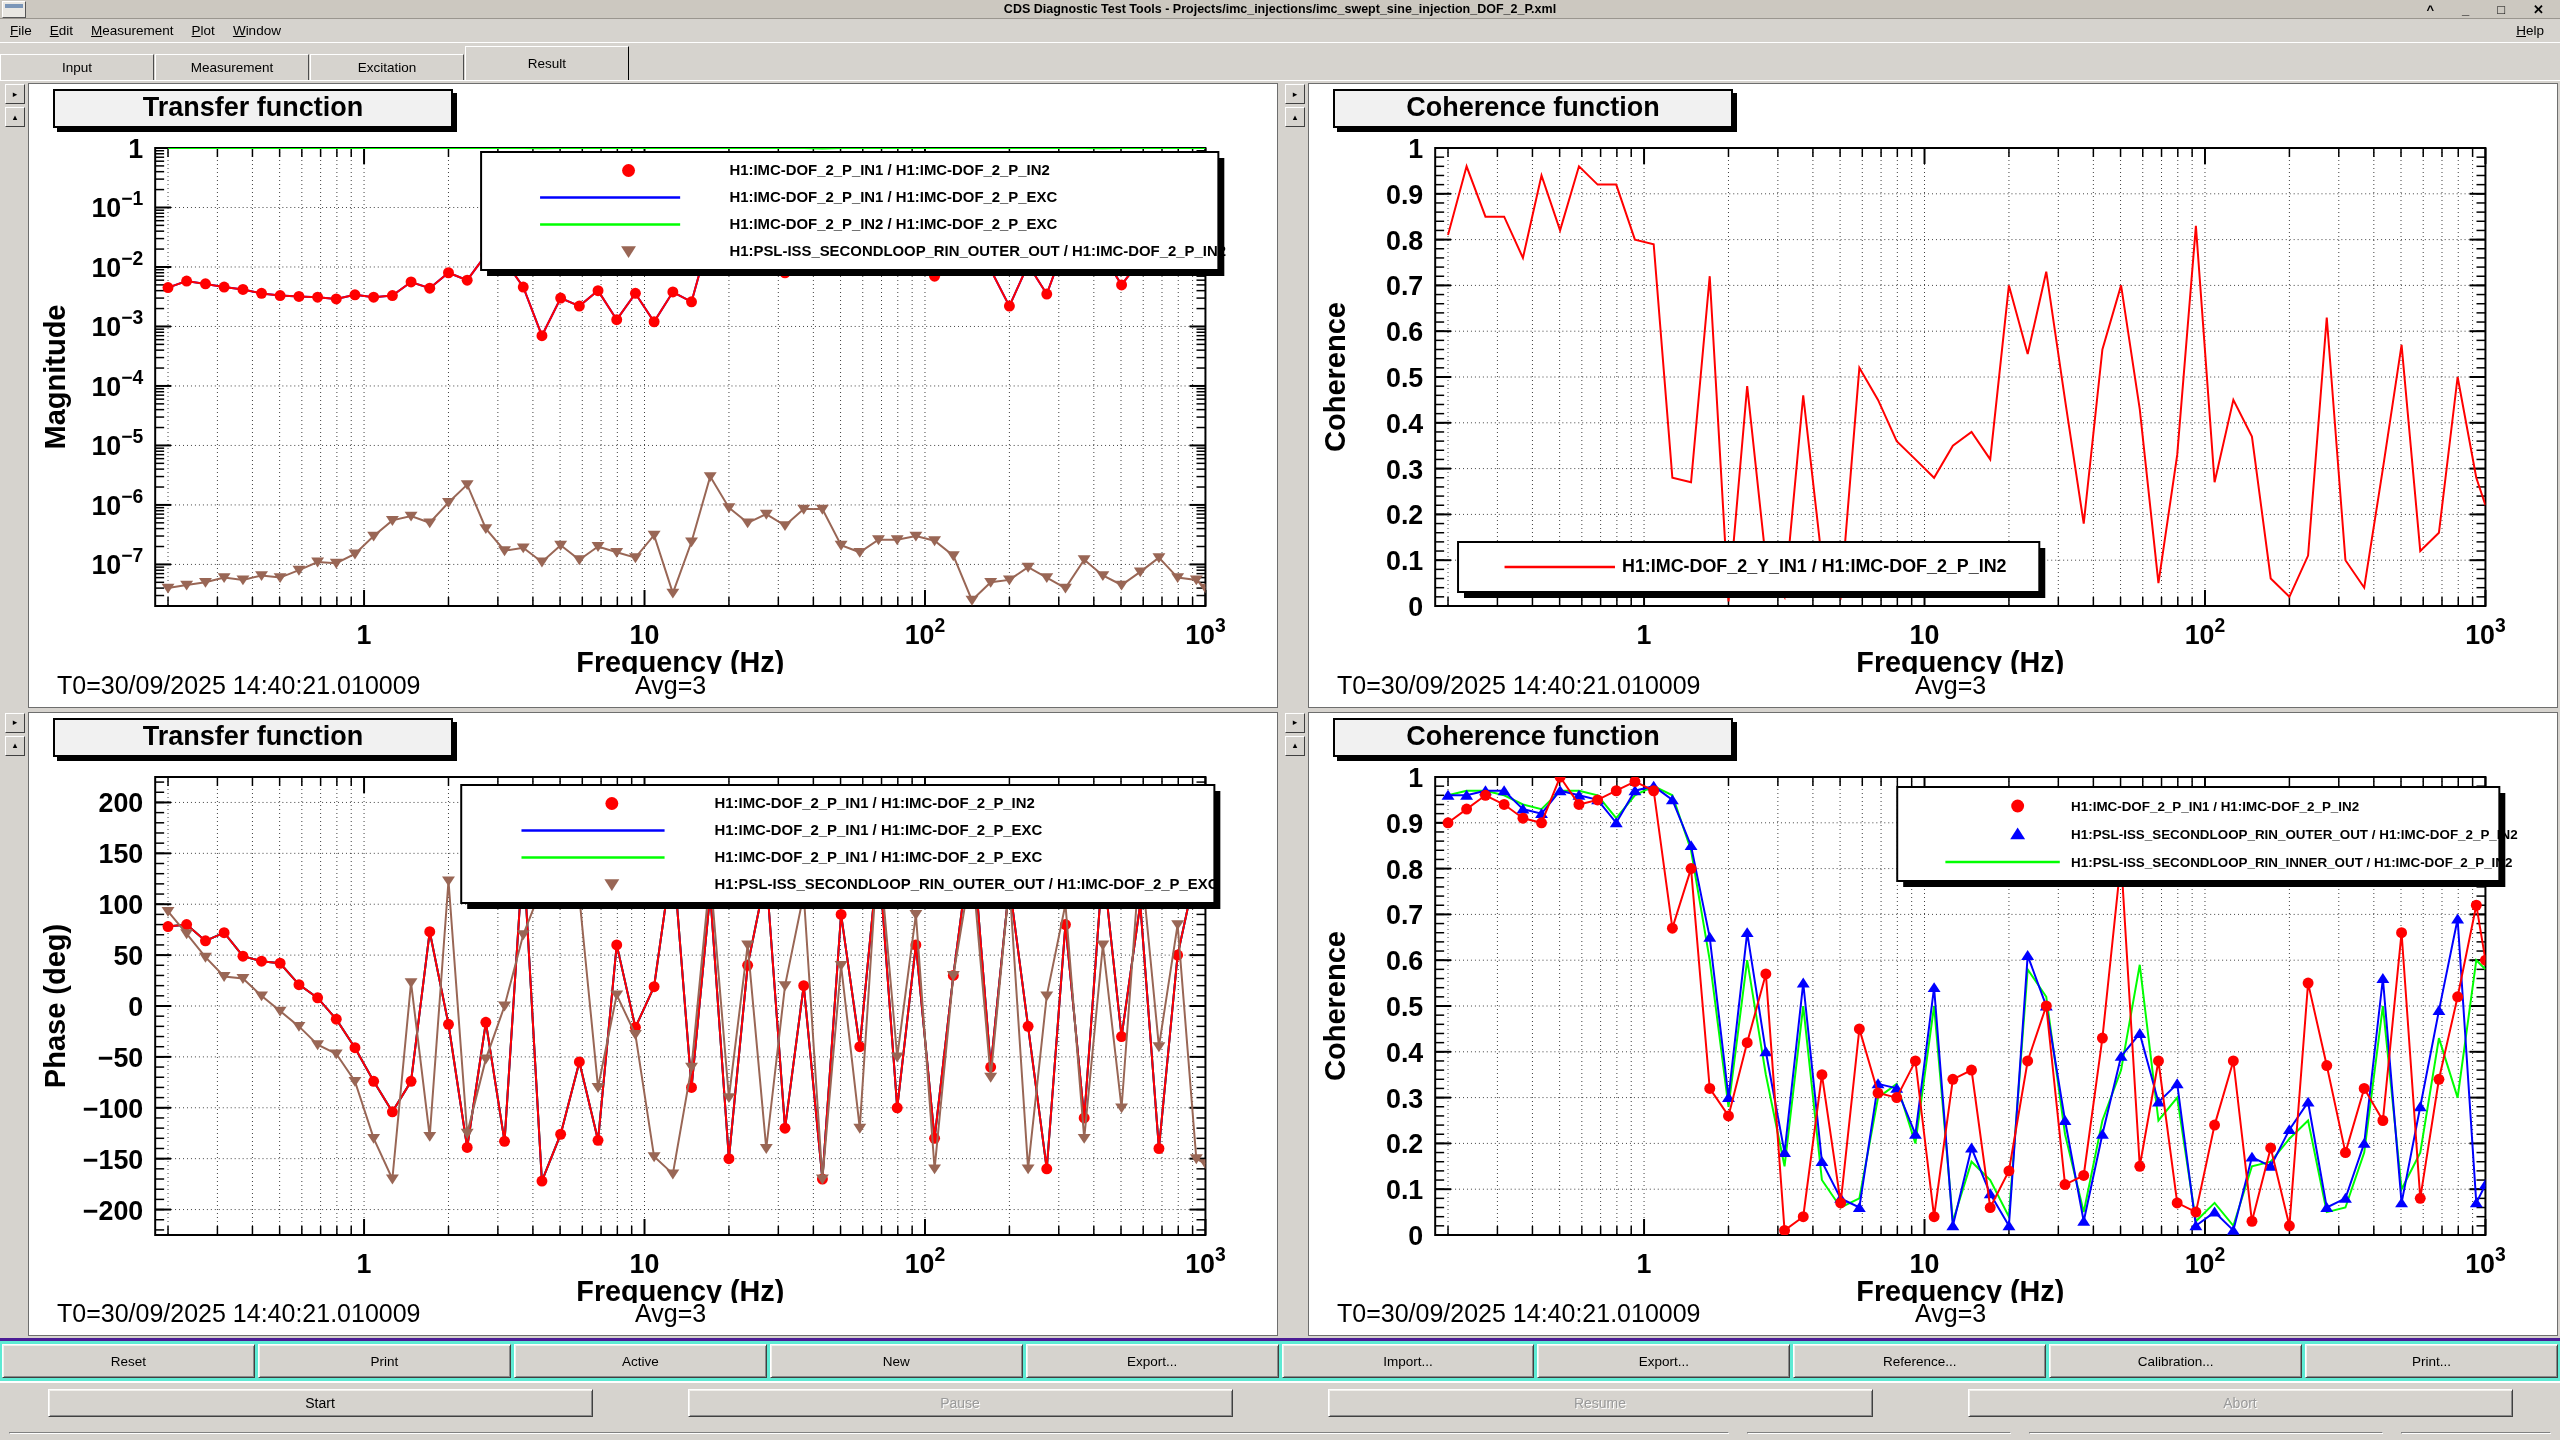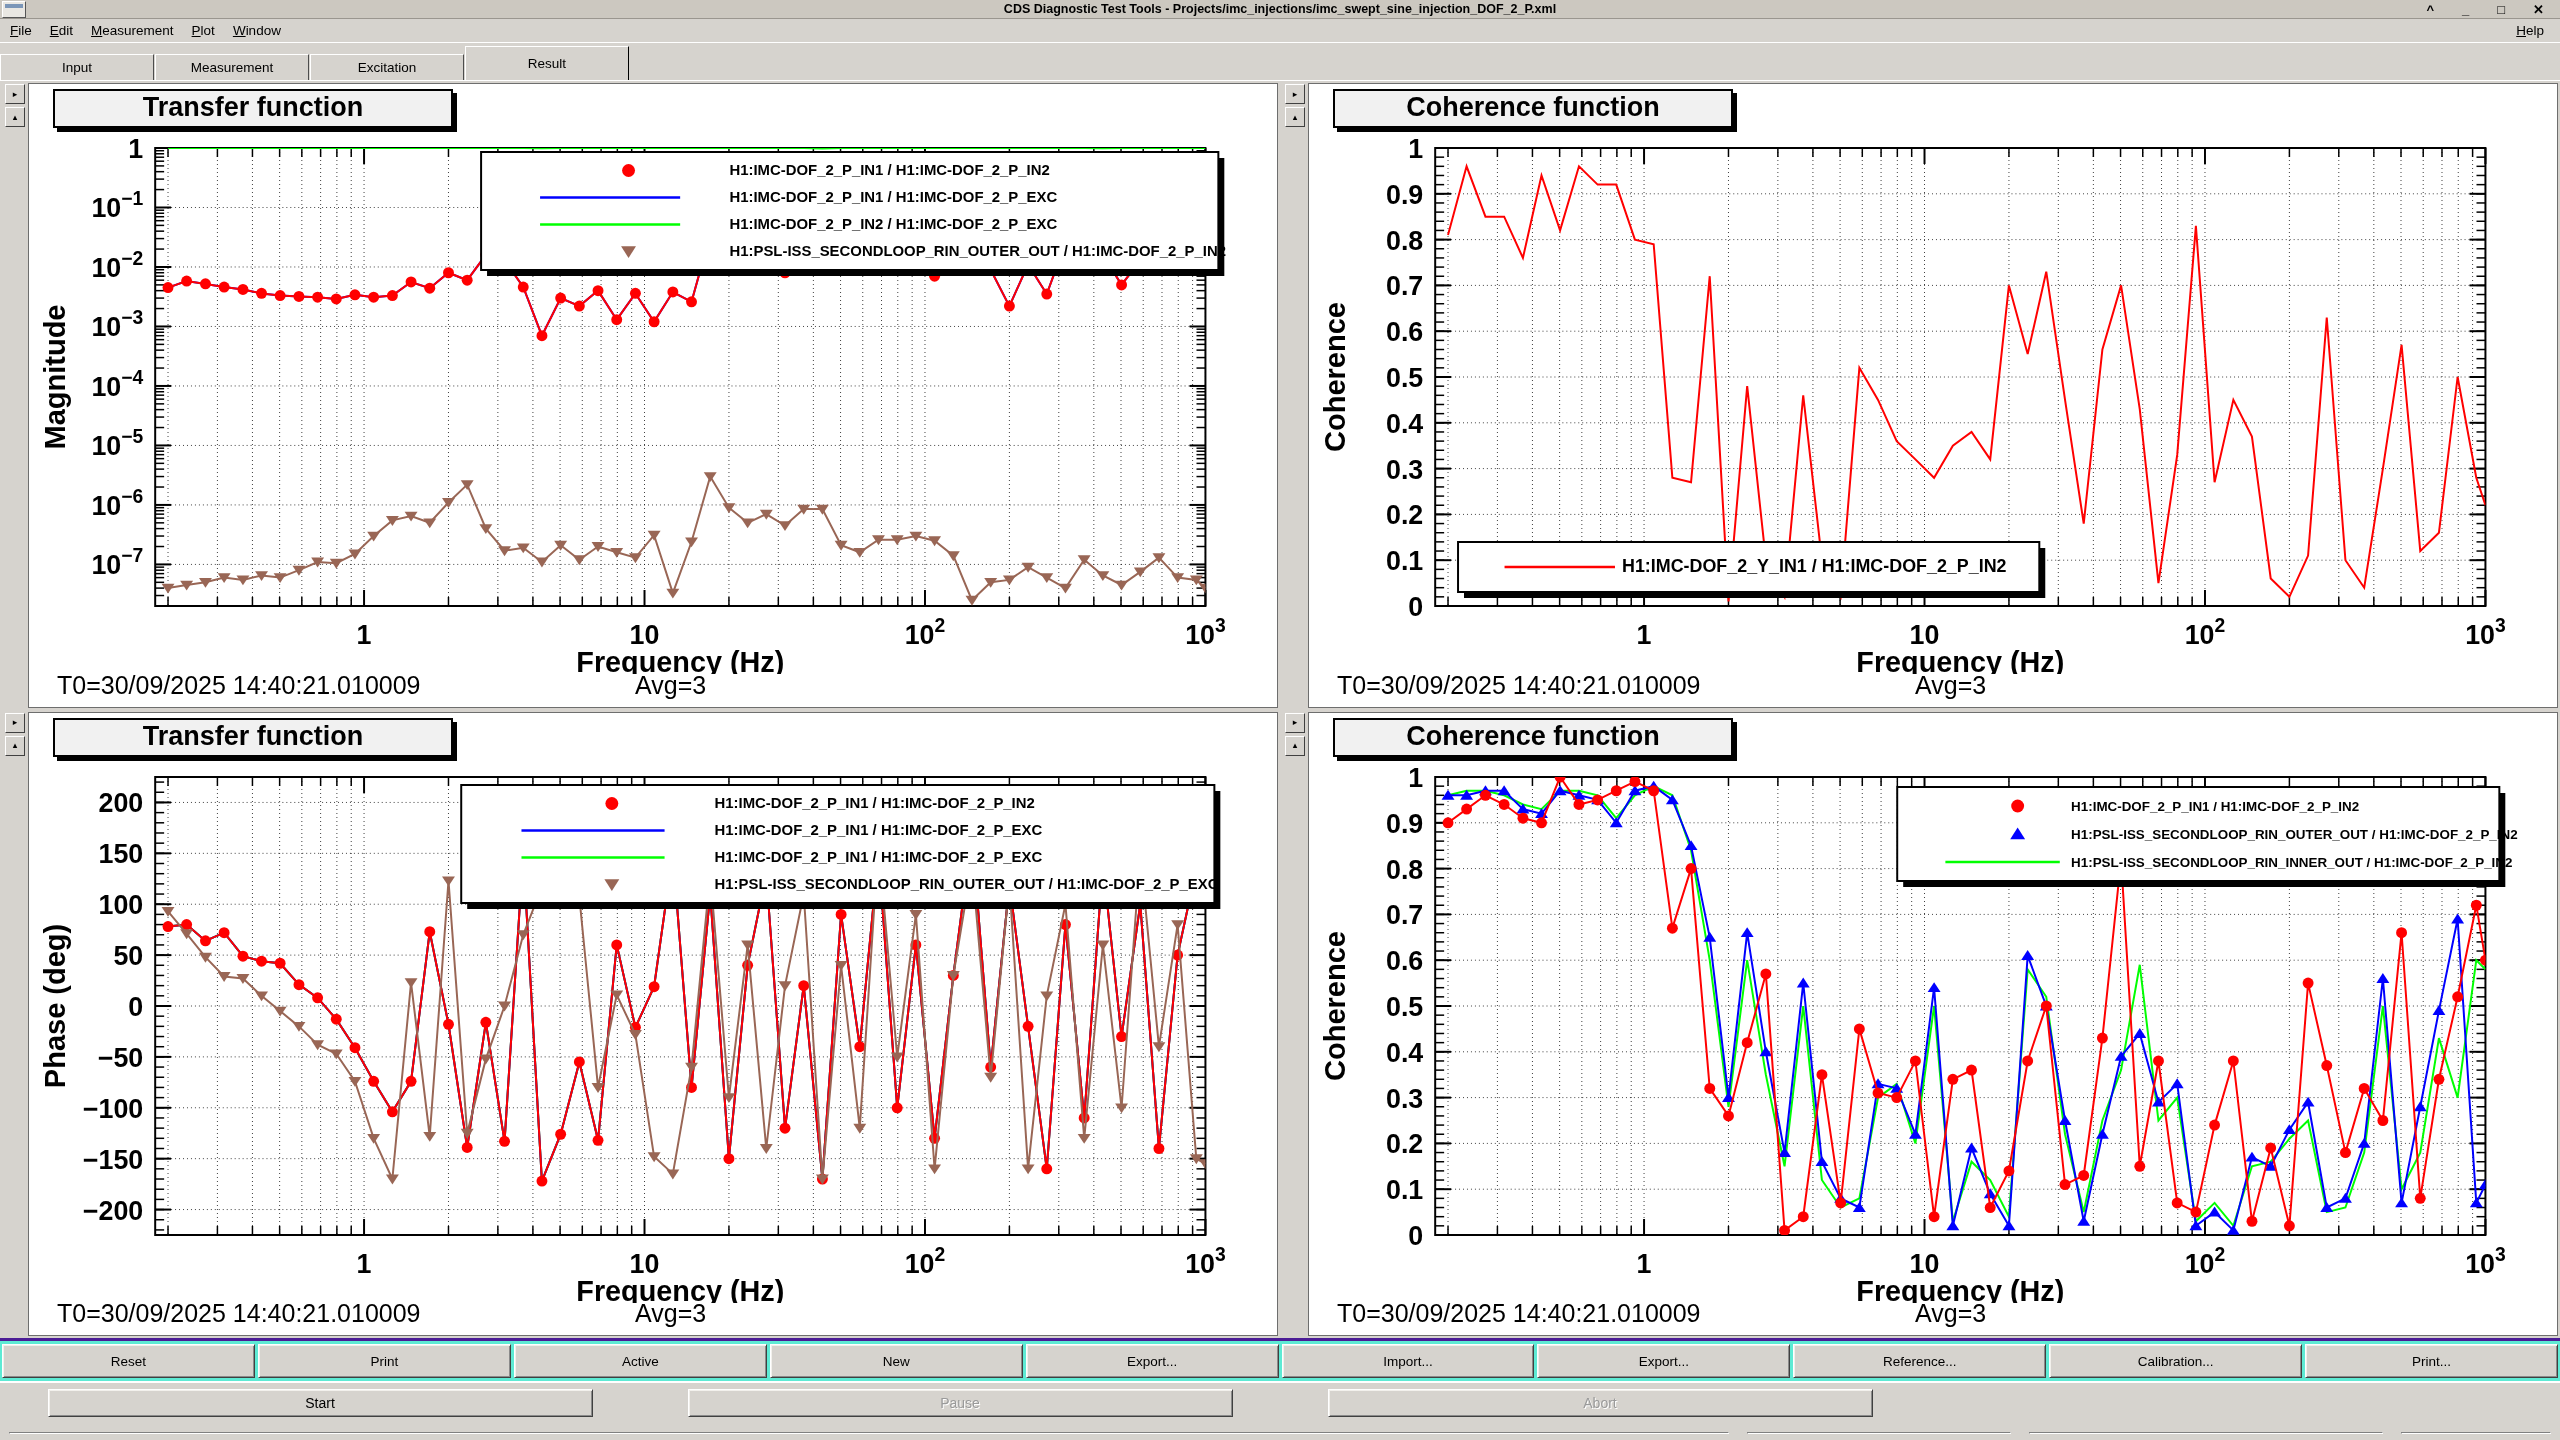--- a/index.html
+++ b/index.html
@@ -1629,20 +1629,21 @@
   <button class="tbtn">Import...</button>
   <button class="tbtn">Export...</button>
   <button class="tbtn">Reference...</button>
   <button class="tbtn">Calibration...</button>
   <button class="tbtn">Print...</button>
 </div>
 
 <div class="transport">
   <button class="xbtn">Start</button>
   <button class="xbtn disabled">Pause</button>
+  <button class="xbtn disabled">Resume</button>
   <button class="xbtn disabled">Abort</button>
 </div>
 
 <div class="statusbar">
   <div class="sseg fill"></div>
   <div class="sseg repeat">Repeat</div>
   <div class="sseg mode">Swept sine response</div>
   <div class="sseg grip"></div>
 </div>
 

